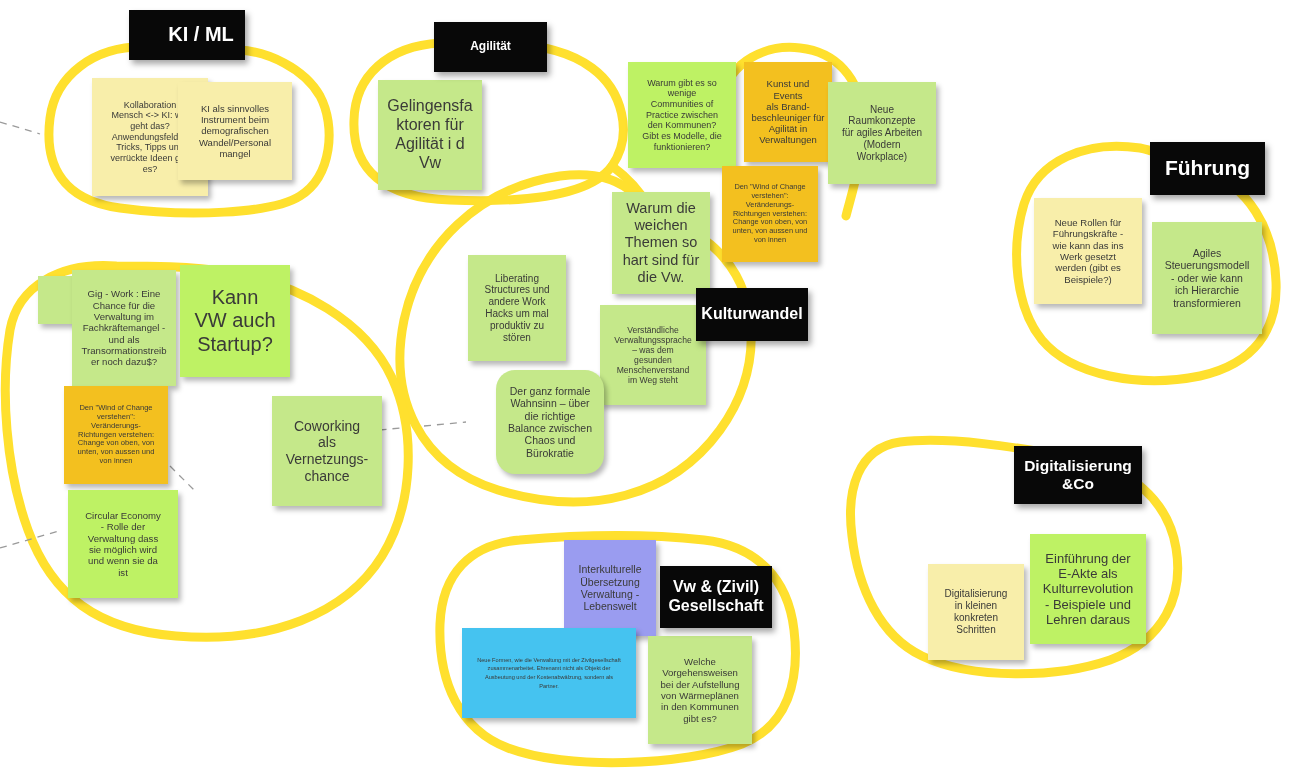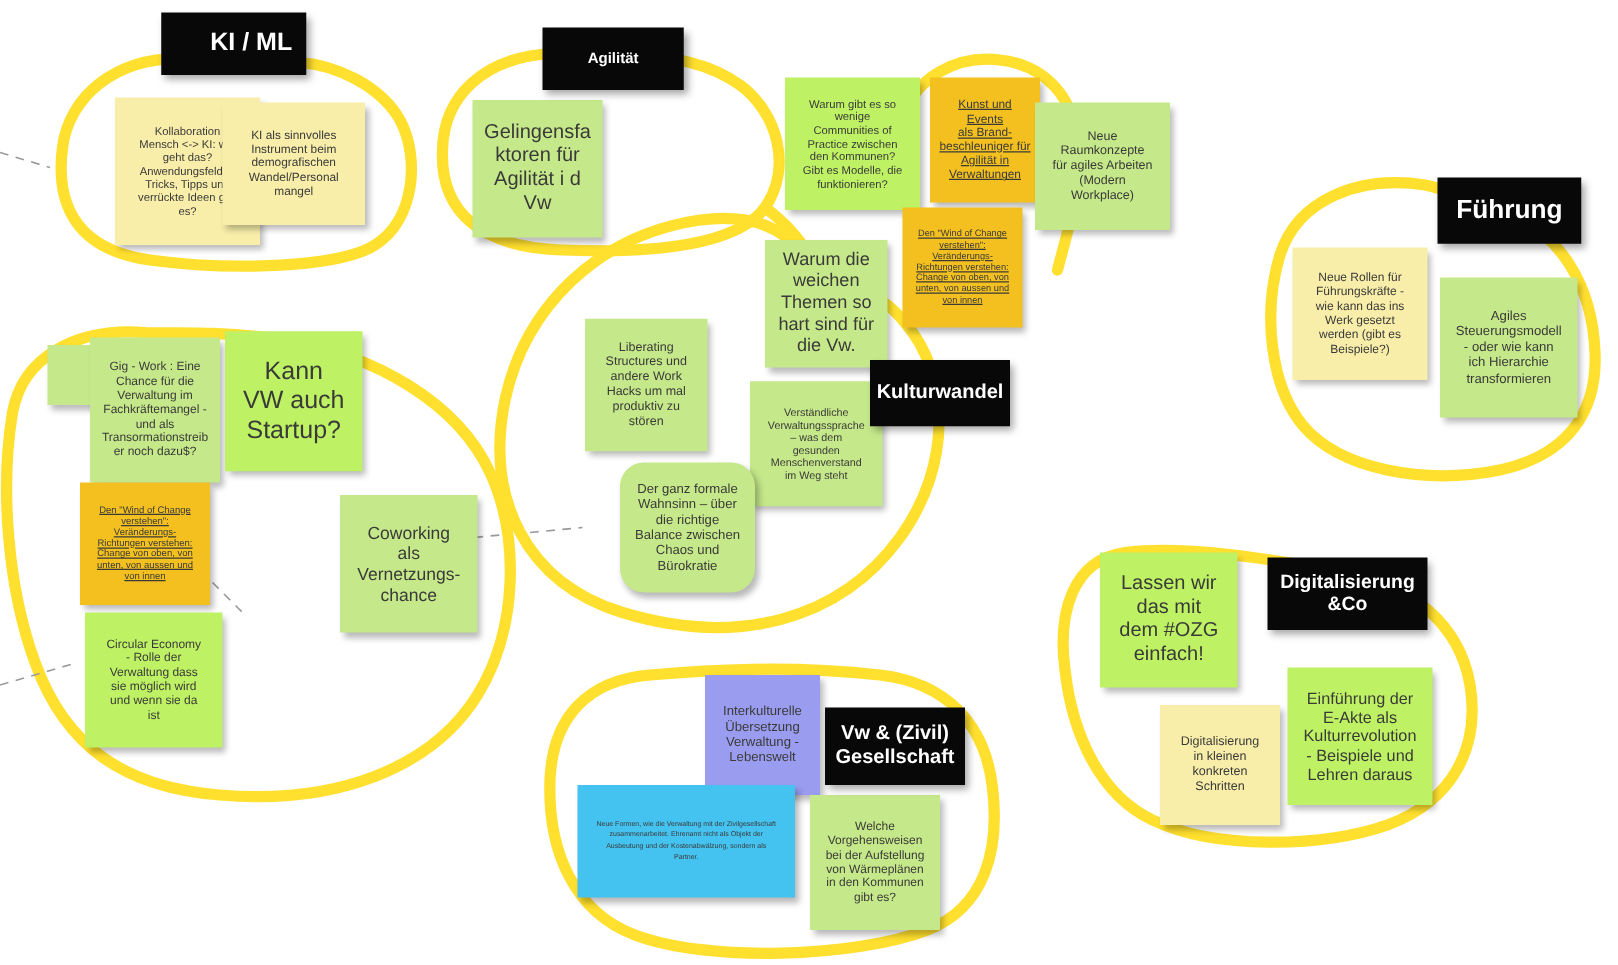--- a/index.html
+++ b/index.html
@@ -28,21 +28,21 @@
     color:#ffffff;
     display:flex;align-items:center;justify-content:center;
     text-align:center;
     line-height:1.16;
     box-shadow:3px 4px 6px rgba(0,0,0,0.35);
     font-weight:600;
   }
   .yellow{background:#f8eeaa;}
   .green{background:#c5e88a;}
   .teal{background:#bef264;}
-  .orange{background:#f3c01f;text-decoration:underline;}
+  .orange{background:#f3c01f;}
   .blue{background:#45c3f0;}
   .periwinkle{background:#9a9cf0;}
   .tinytext{font-size:5.2px;line-height:1.5;color:#5a5a45;}
 </style>
 </head>
 <body>
 
 <div id="board">
 
   <svg id="ink" viewBox="0 0 1294 772" xmlns="http://www.w3.org/2000/svg">
@@ -180,24 +180,20 @@
 Werk gesetzt
 werden (gibt es
 Beispiele?)</div>
   <div class="note green" style="left:1152px;top:222px;width:110px;height:112px;font-size:10.5px;">Agiles
 Steuerungsmodell
 - oder wie kann
 ich Hierarchie
 transformieren</div>
   <div class="label" style="left:1150px;top:142px;width:115px;height:53px;font-size:21px;">Führung</div>
 
-  <div class="note teal" style="left:880px;top:442px;width:110px;height:108px;font-size:16px;">Lassen wir
-das mit
-dem #OZG
-einfach!</div>
   <div class="note yellow" style="left:928px;top:564px;width:96px;height:96px;font-size:10px;">Digitalisierung
 in kleinen
 konkreten
 Schritten</div>
   <div class="note teal" style="left:1030px;top:534px;width:116px;height:110px;font-size:13px;">Einführung der
 E-Akte als
 Kulturrevolution
 - Beispiele und
 Lehren daraus</div>
   <div class="label" style="left:1014px;top:446px;width:128px;height:58px;font-size:15.5px;">Digitalisierung

